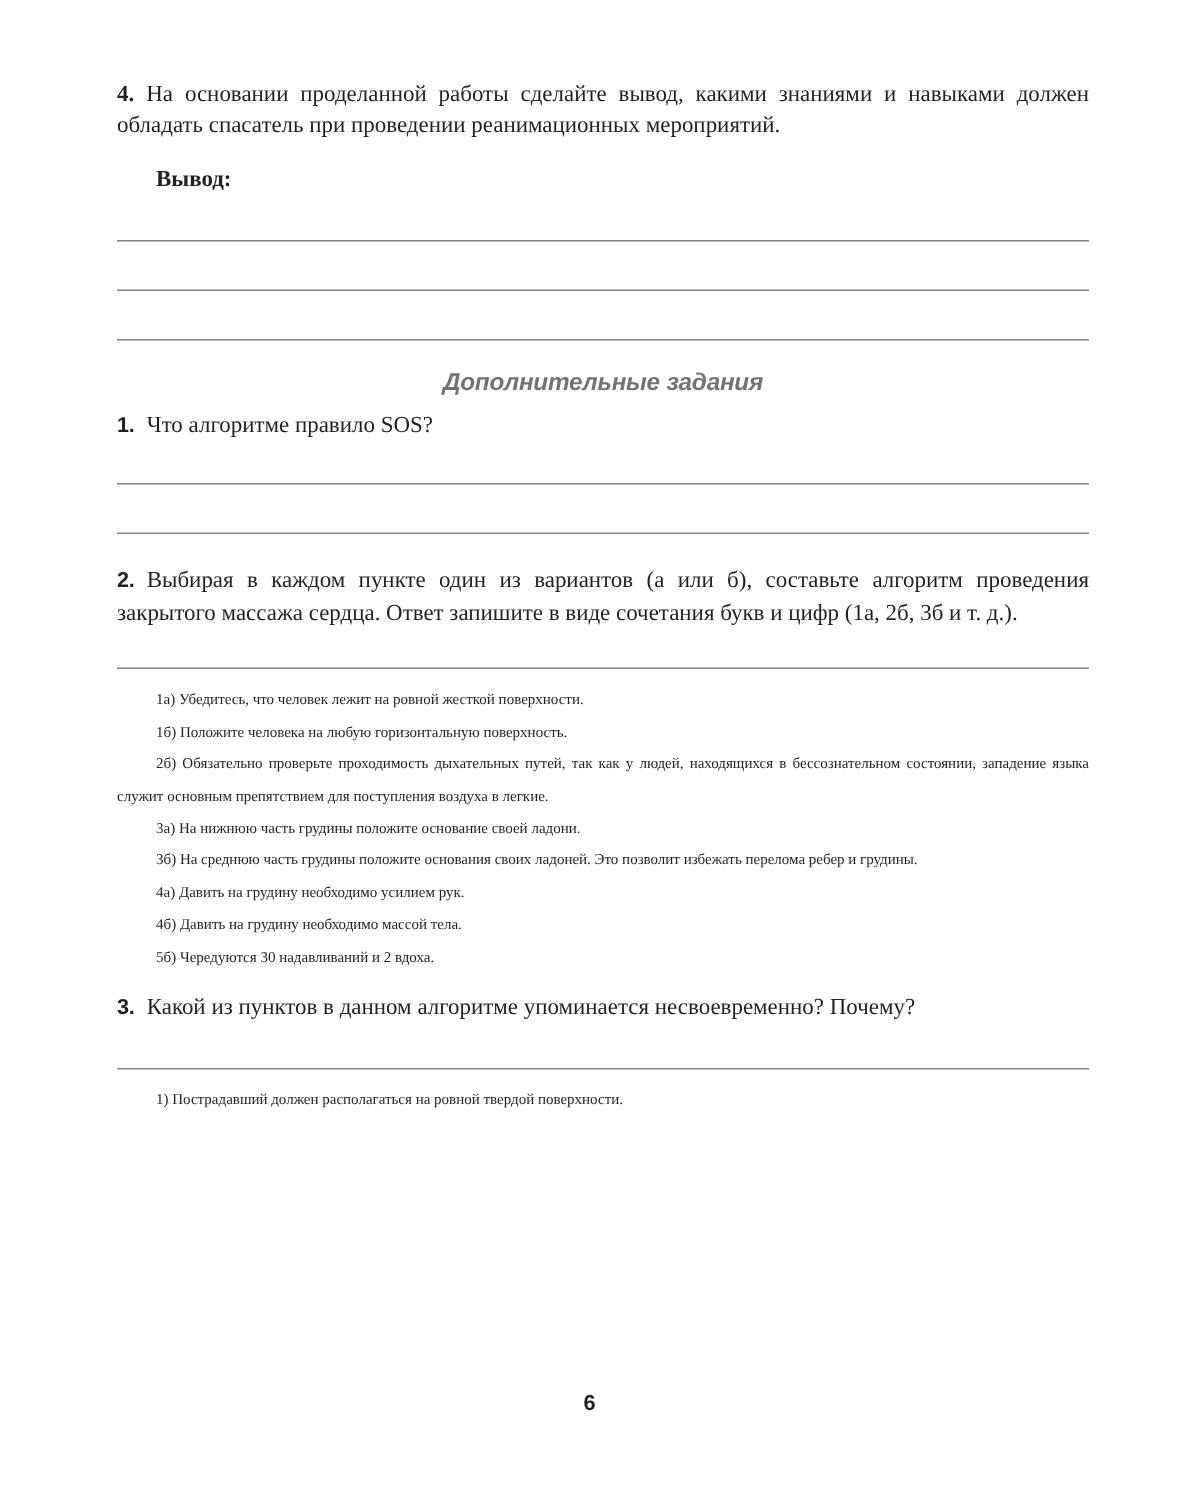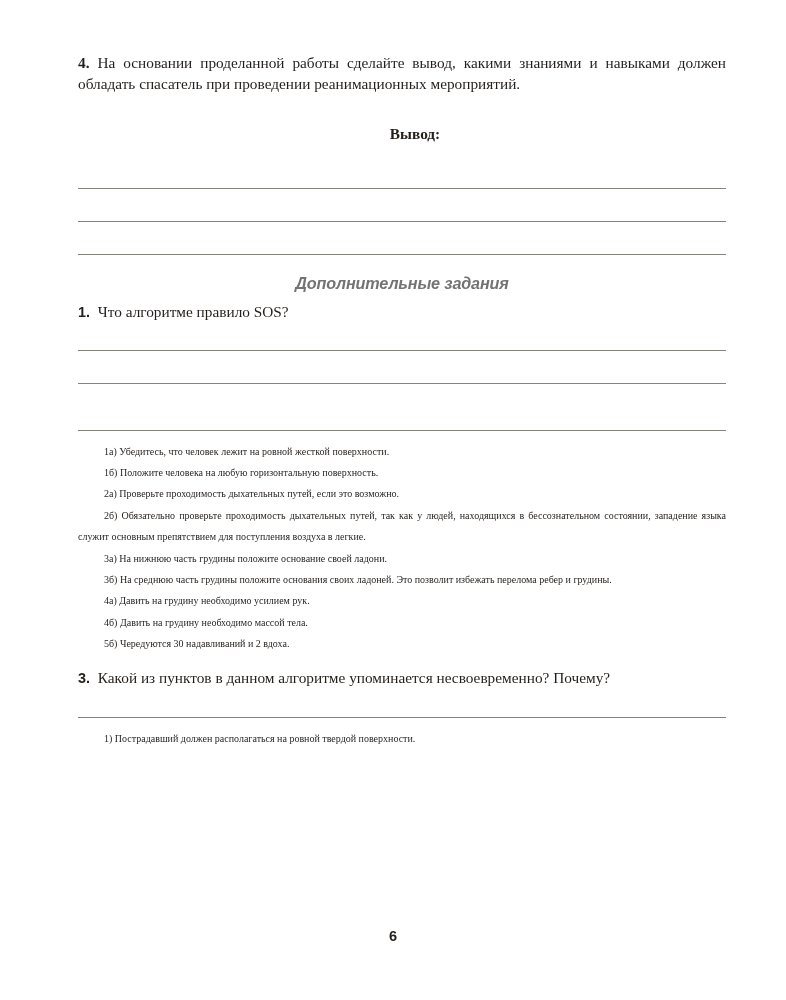--- a/index.html
+++ b/index.html
@@ -65,23 +65,22 @@
     content: "";
     display: inline-block;
     width: 8px;
   }
 
   .vyvod {
     font-family: "Liberation Serif", "DejaVu Serif", serif;
     font-weight: bold;
     font-size: 15.3px;
     line-height: 21.4px;
-    margin: 14px;
+    margin: 0;
     padding-left: 26px;
-    text-align: center;
   }
 
   
   .rule {
     height: 0;
     border-top: 1px solid #86837f;
     width: 648px;
     margin: 0;
   }
 
@@ -169,31 +168,31 @@
     <p class="qpara"><span class="marker">1.</span><span>Что алгоритме правило SOS?</span></p>
 
     <div class="spacer-26"></div>
 
     <div class="rule"></div>
     <div class="spacer-32"></div>
     <div class="rule"></div>
 
     <div class="spacer-20"></div>
 
+    <p class="qpara"><span class="marker">2.</span><span>Выбирая в каждом пункте один из вариантов (а или б), составьте алгоритм проведения закрытого массажа сердца. Ответ запишите в виде сочетания букв и цифр (1а, 2б, 3б и т. д.).</span></p>
 
     <div class="spacer-26"></div>
 
     <div class="rule"></div>
 
     <div class="spacer-10"></div>
 
     <ul class="alist">
       <li>1а) Убедитесь, что человек лежит на ровной жесткой поверхности.</li>
       <li>1б) Положите человека на любую горизонтальную поверхность.</li>
-      <li>2а) Проверьте проходимость дыхательных путей, если это возможно.</li>
       <li>2б) Обязательно проверьте проходимость дыхательных путей, так как у людей, находящихся в бессознательном состоянии, западение языка служит основным препятствием для поступления воздуха в легкие.</li>
       <li>3а) На нижнюю часть грудины положите основание своей ладони.</li>
       <li>3б) На среднюю часть грудины положите основания своих ладоней. Это позволит избежать перелома ребер и грудины.</li>
       <li>4а) Давить на грудину необходимо усилием рук.</li>
       <li>4б) Давить на грудину необходимо массой тела.</li>
       <li>5б) Чередуются 30 надавливаний и 2 вдоха.</li>
     </ul>
 
     <div class="spacer-12"></div>
 

